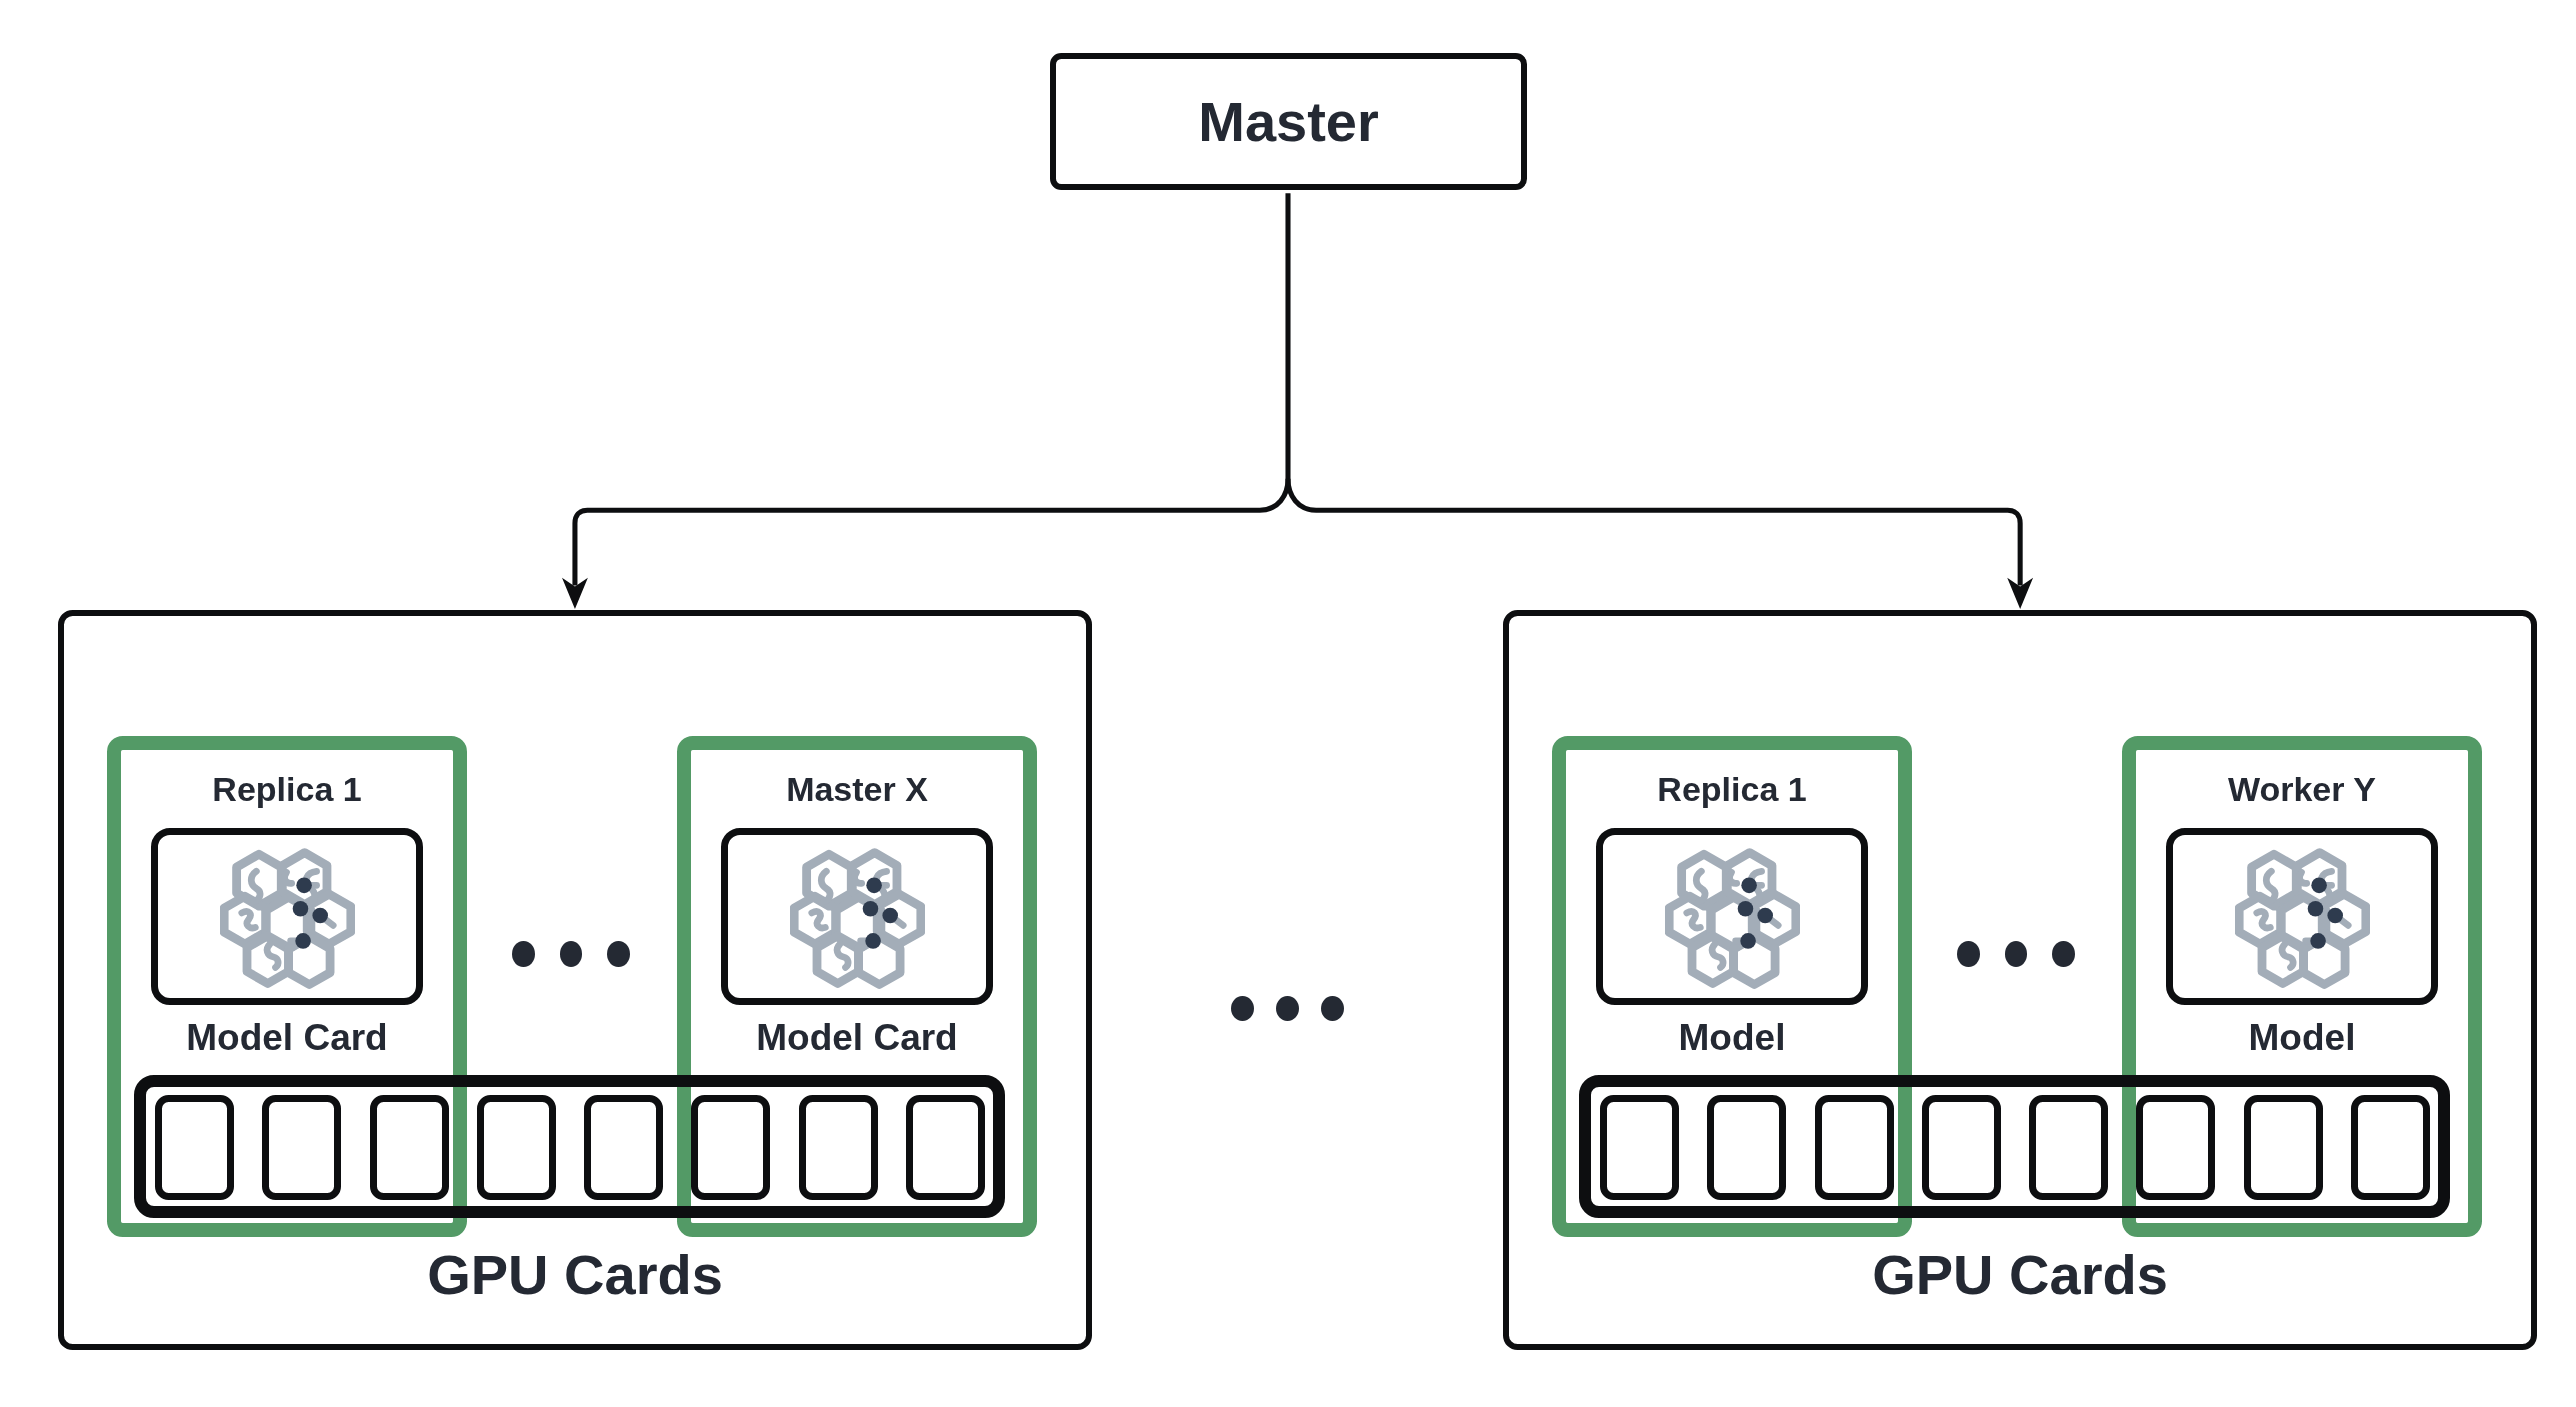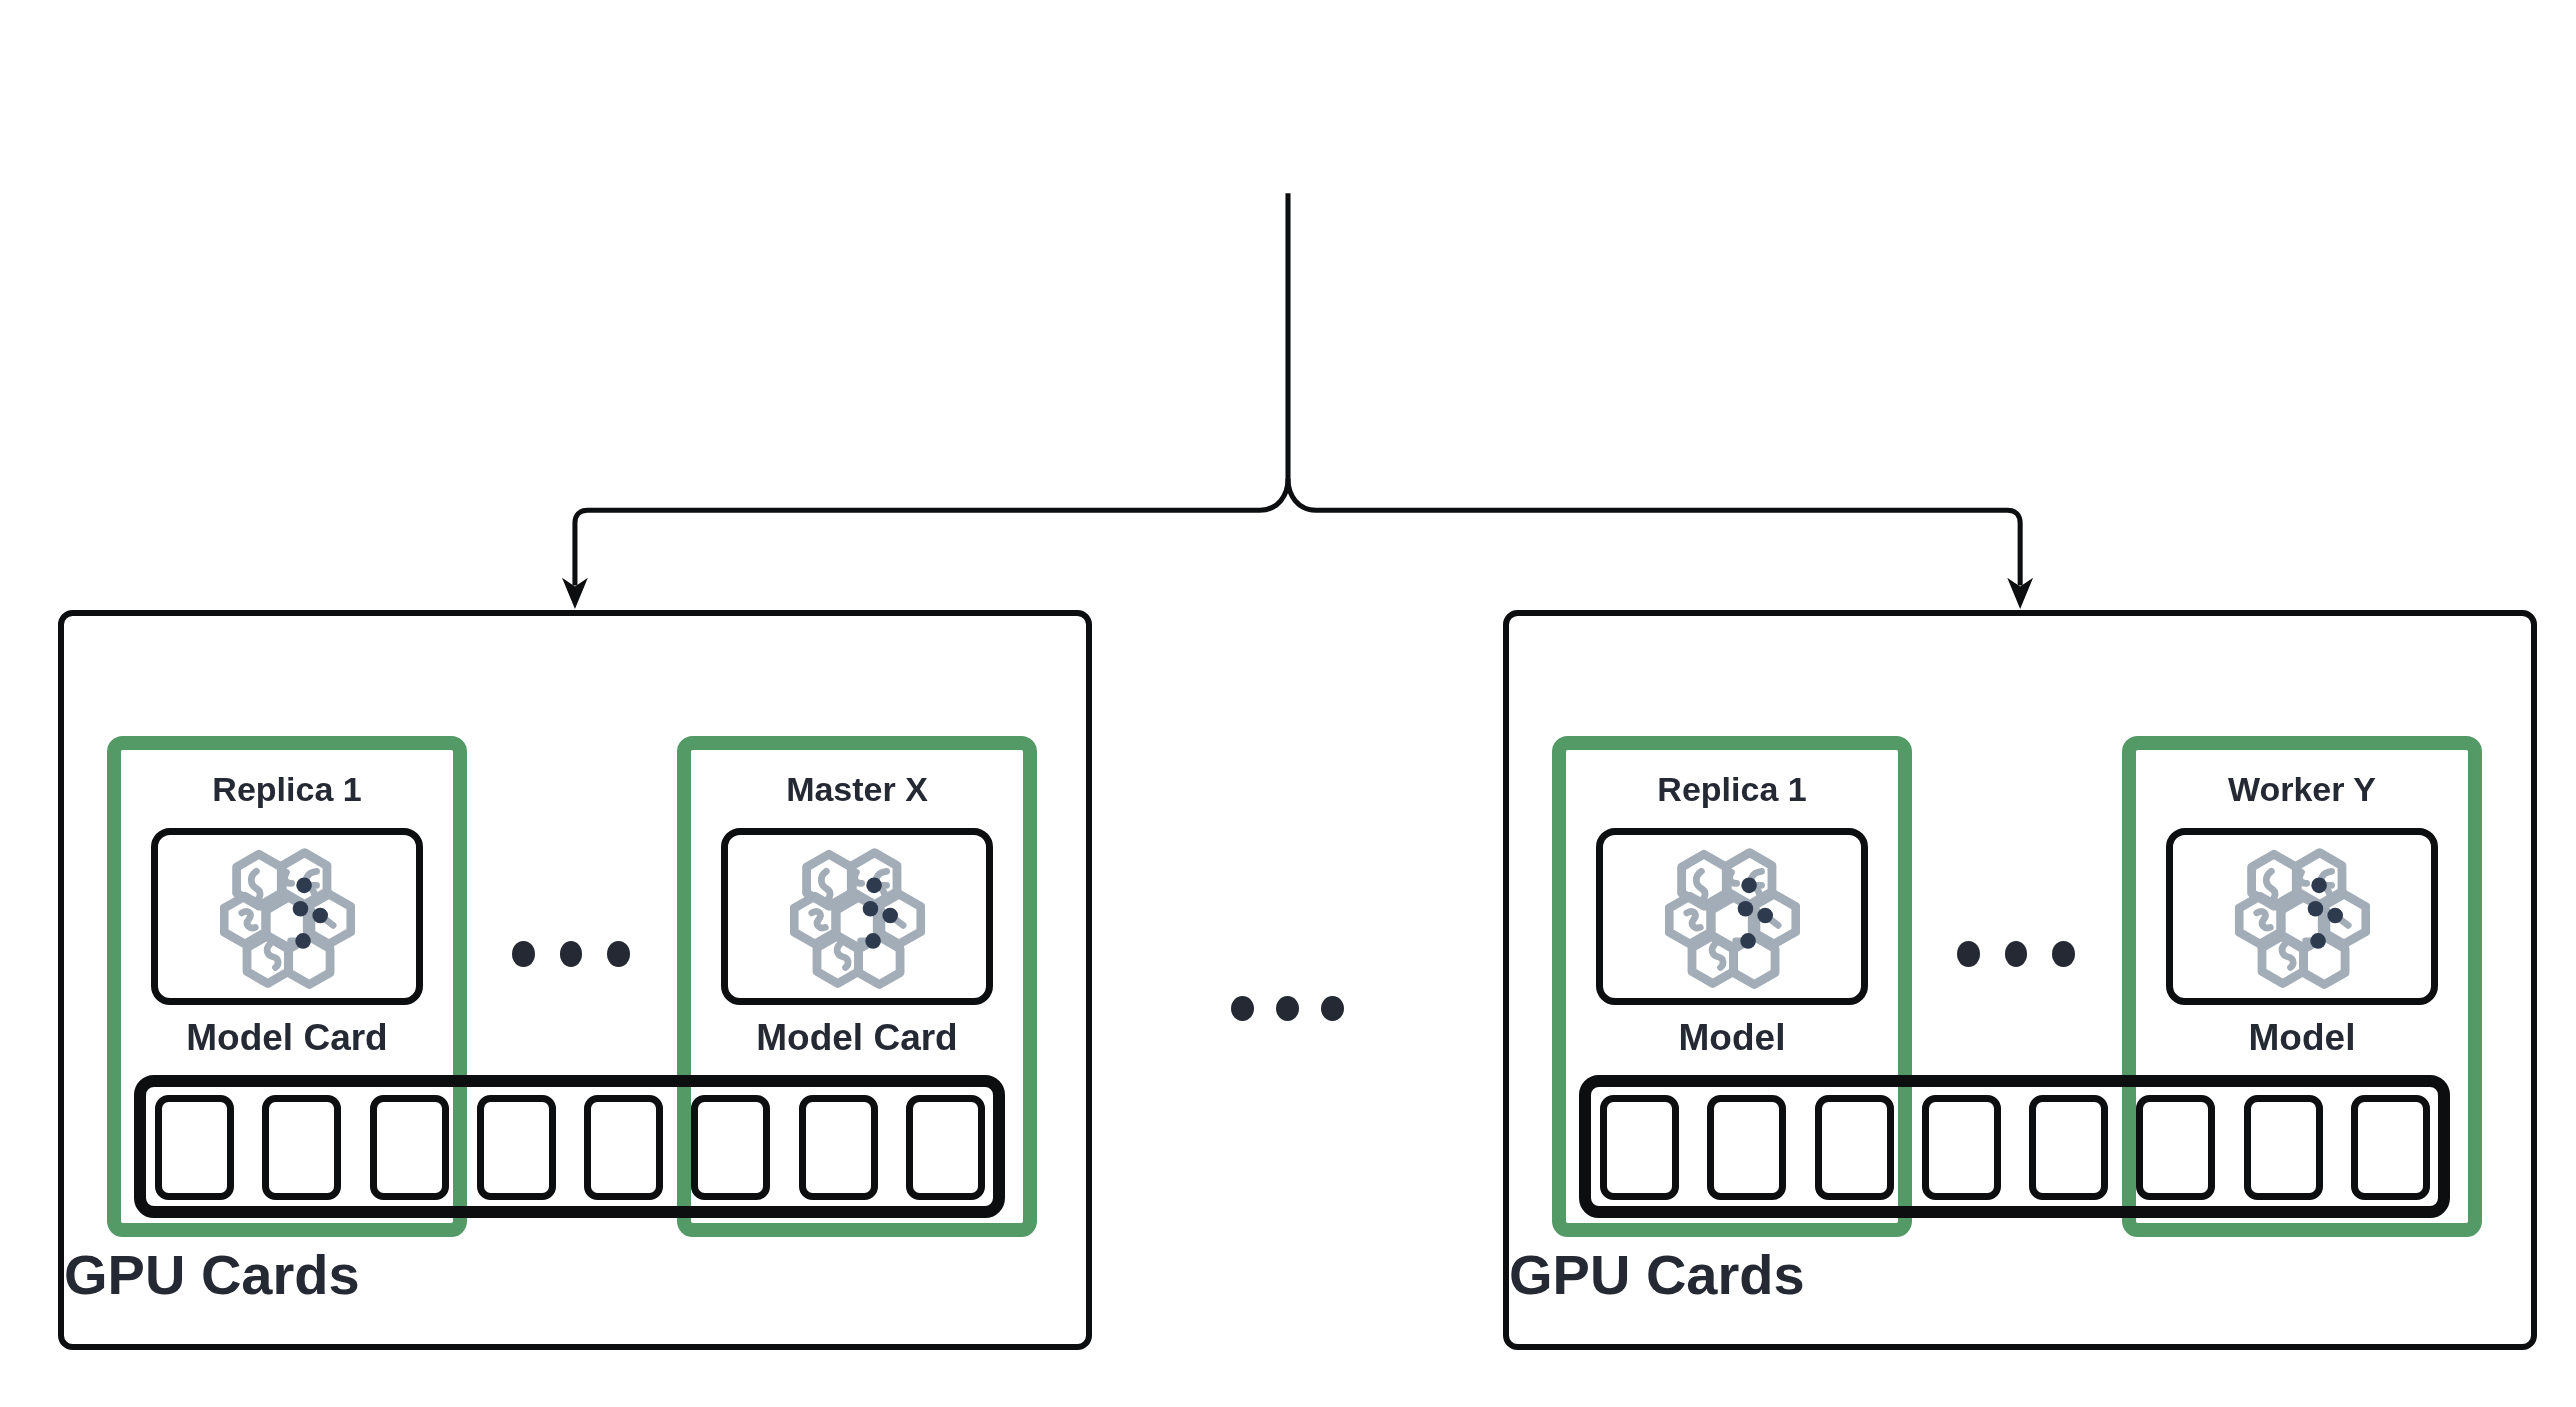--- a/index.html
+++ b/index.html
@@ -46,21 +46,21 @@
   .model-label-b{left:657px;}
   .brain{width:135px;height:151px;display:block;}
 
   .card-row{position:absolute;left:83px;top:479px;width:846px;height:105px;
             display:flex;justify-content:space-between;align-items:center;
             padding:0 7.9px;box-sizing:border-box;z-index:4;}
   .gpu-card{width:79px;height:105px;background:#fff;border:7.3px solid #0d0e10;
             border-radius:13.5px;box-sizing:border-box;}
 
   .gpu-label{position:absolute;left:0;right:0;top:628px;height:62px;font-size:56px;
-             font-weight:bold;text-align:left;line-height:62px;}
+             font-weight:bold;text-align:center;line-height:62px;}
 
   .dots{position:absolute;display:flex;align-items:center;z-index:2;}
   .dots .dot{background:#242933;border-radius:50%;}
   .inner-dots{left:448px;top:325px;gap:25px;}
   .inner-dots .dot{width:22.5px;height:26px;}
   .mid-dots{left:1231px;top:996px;gap:22.5px;z-index:1;}
   .mid-dots .dot{width:22.5px;height:25px;}
 </style>
 </head>
 <body>
@@ -101,20 +101,23 @@
         <g fill="#2e3b4e">
           <circle cx="162" cy="85" r="15"></circle>
           <circle cx="155" cy="130" r="15"></circle>
           <circle cx="193" cy="143" r="15"></circle>
           <circle cx="160" cy="192" r="15"></circle>
         </g>
       </g>
     </defs>
   </svg>
 
+  <div class="master">
+    <div class="box-label">Master</div>
+  </div>
 
   <div class="worker worker-1">
     <div class="gpu-strip-bg"></div>
 
     <div class="replica replica-a">
       <div class="replica-label">Replica 1</div>
     </div>
     <div class="replica replica-b">
       <div class="replica-label">Master X</div>
     </div>

